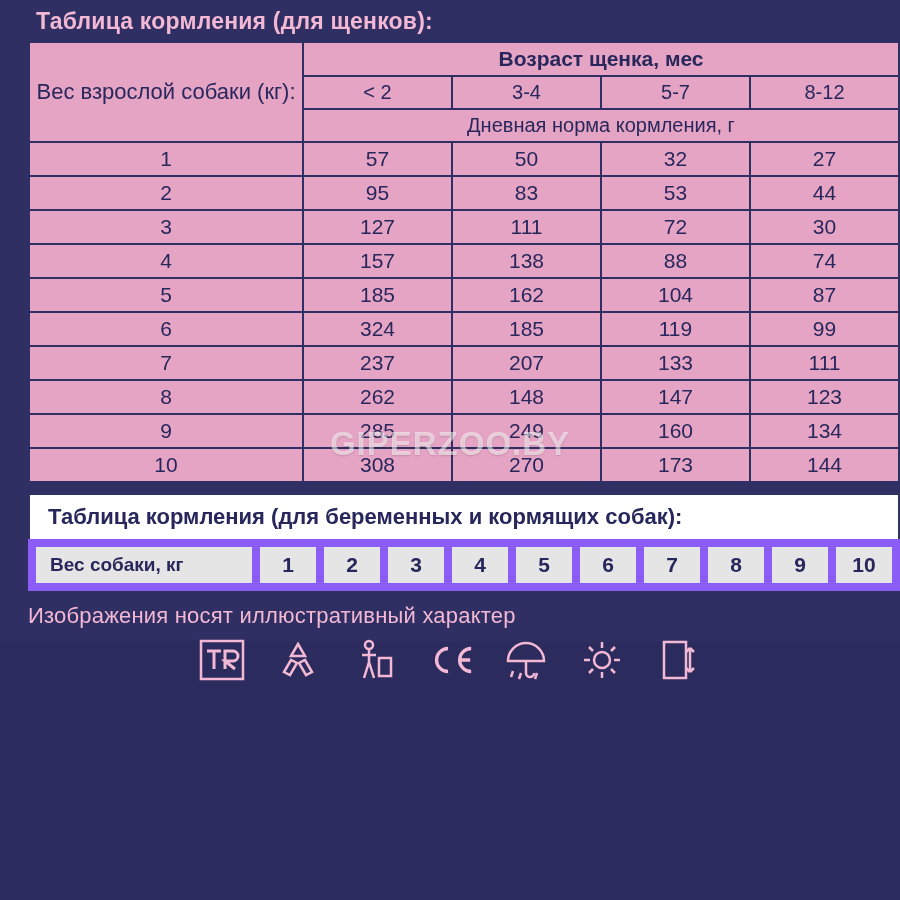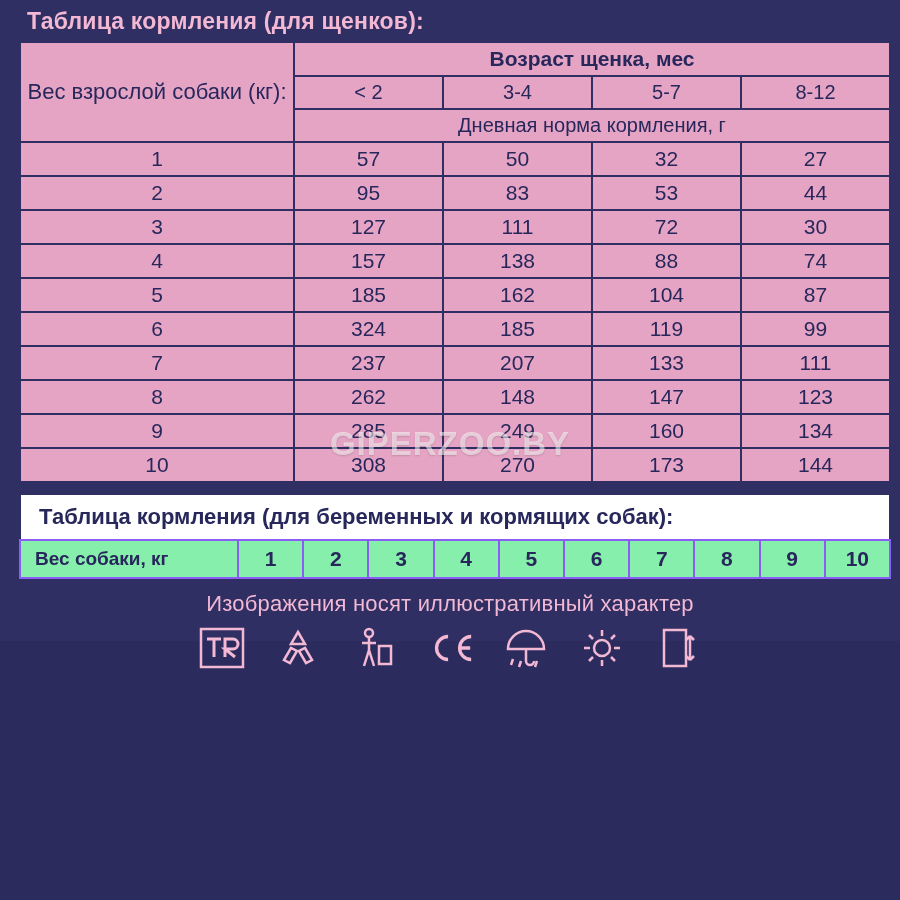--- a/index.html
+++ b/index.html
@@ -11,21 +11,21 @@
     height: 900px;
     background: #2b2b5e;
     font-family: "Liberation Sans", sans-serif;
     overflow: hidden;
   }
   .page {
     position: relative;
     width: 900px;
     height: 641px;
     box-sizing: border-box;
-    padding: 0 19px;
+    padding: 0 28px;
     background: #2f2f63;
   }
 
   
   .puppy-title {
     color: #f3b8d4;
     font-size: 23px;
     font-weight: bold;
     padding: 8px 8px 6px 8px;
     letter-spacing: .2px;
@@ -79,22 +79,22 @@
     border-bottom: none;
     width: 872px;
     box-sizing: border-box;
   }
   table.preg {
     border-collapse: collapse;
     width: 872px;
     table-layout: fixed;
   }
   table.preg td {
-    border: 2px solid #8b5cf6;
-    background: #86efac;
+    border: 8px solid #8b5cf6;
+    background: #e5e5e5;
     color: #27275c;
     text-align: center;
     font-size: 21px;
     padding: 6px 2px;
   }
   table.preg td.rowlab {
     text-align: left;
     padding-left: 14px;
     font-weight: bold;
     font-size: 19px;
@@ -105,21 +105,21 @@
     font-weight: normal;
   }
   table.preg td.numhdr {
     font-weight: bold;
   }
 
   
   .footer-note {
     color: #f3b8d4;
     font-size: 22px;
-    text-align: center;
+    text-align: left;
     padding: 12px 0 6px 0;
     letter-spacing: .2px;
   }
   .icons-row {
     display: flex;
     justify-content: center;
     align-items: flex-end;
     gap: 26px;
     padding-top: 2px;
   }

